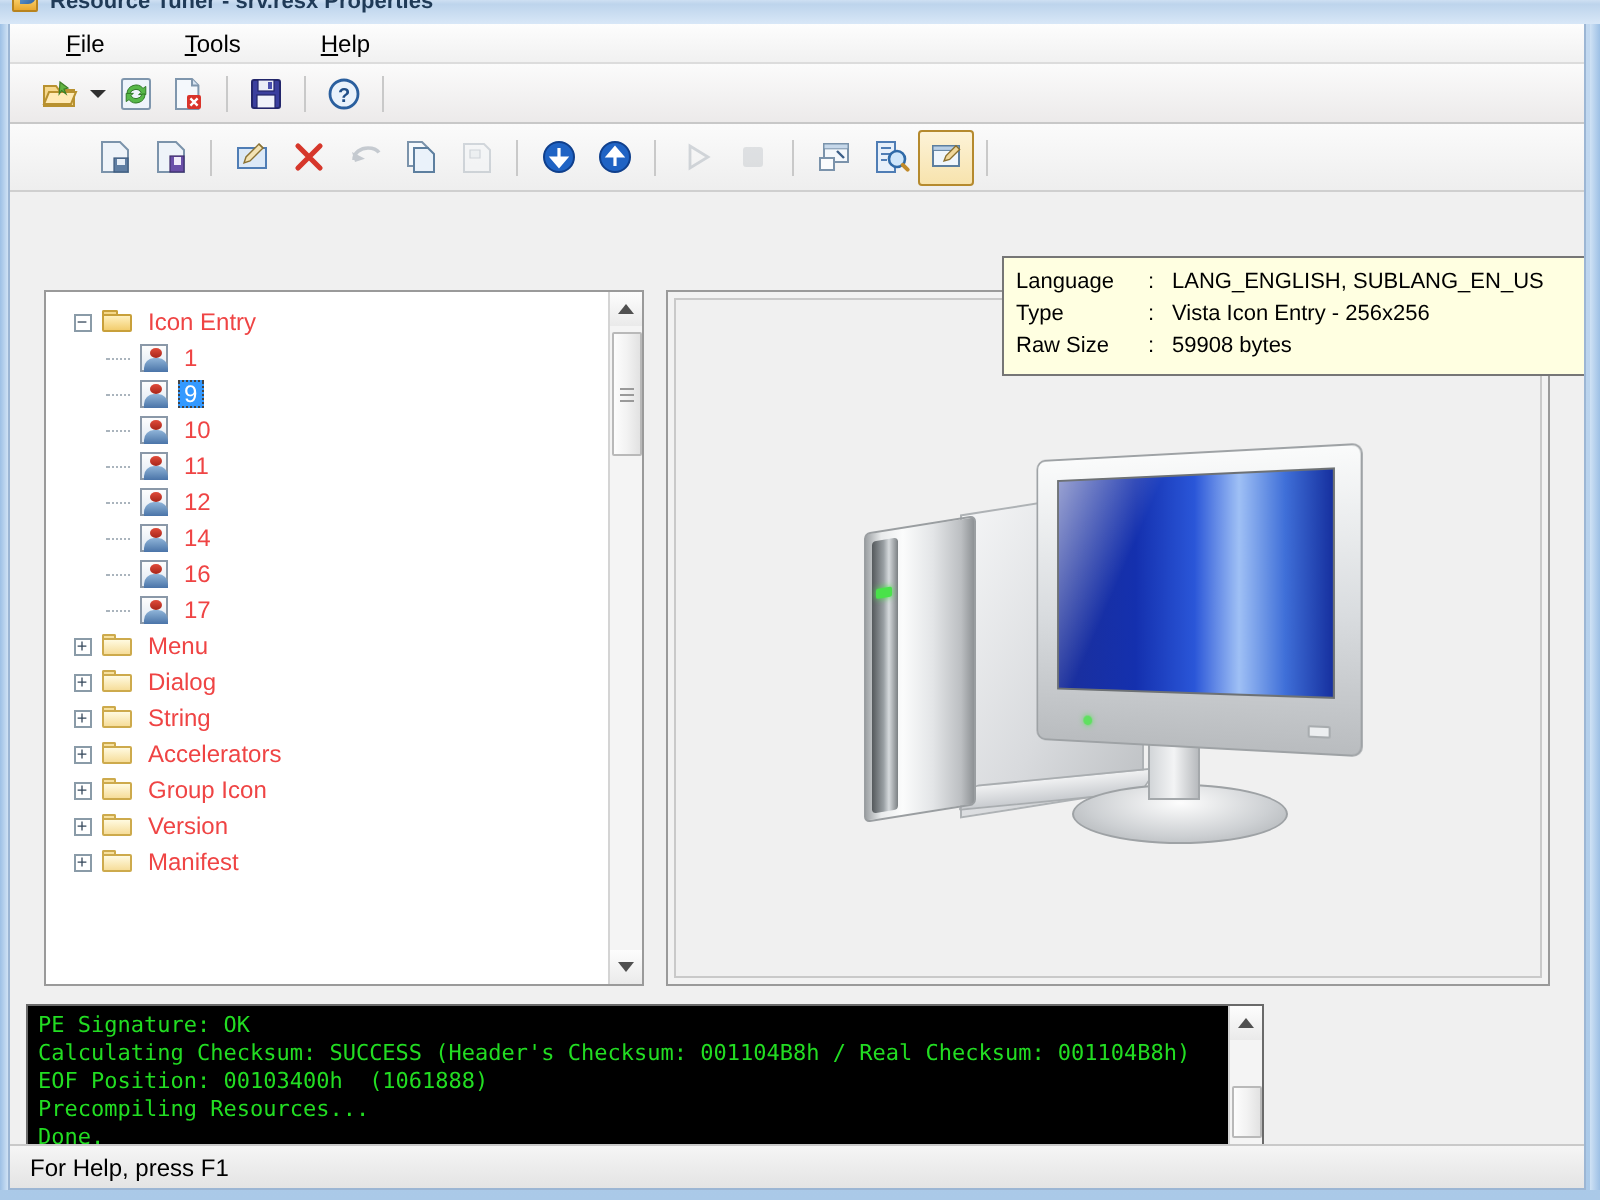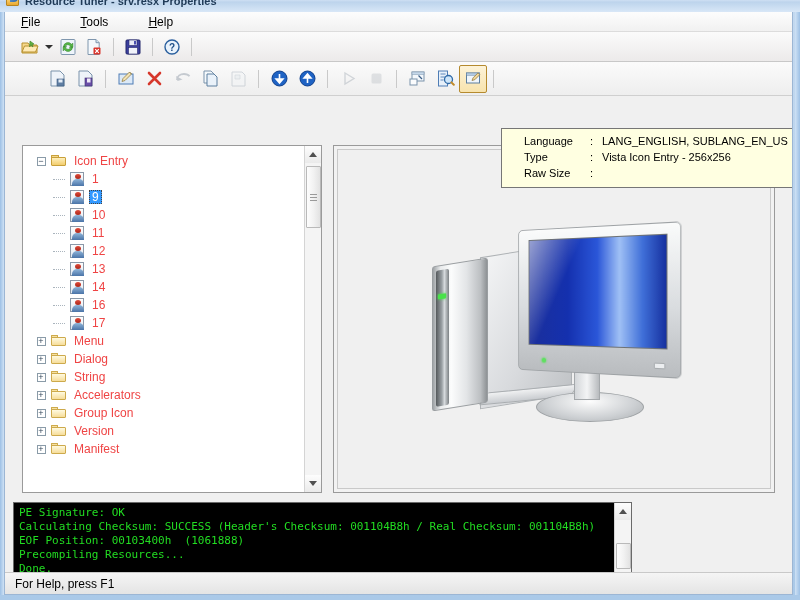--- a/index.html
+++ b/index.html
@@ -54,21 +54,21 @@
     border-top: none;
     overflow: hidden;
   }
 
   
   #menubar {
     height: 20px;
     background: linear-gradient(to bottom,#fdfdfd,#f1f1f1);
     border-bottom: 1px solid #dcdcdc;
     display: flex; align-items: center;
-    padding-left: 14px;
+    padding-left: 26px;
   }
   .menu-item {
     padding: 2px 16px 2px 2px;
     margin-right: 22px;
     font-size: 12px; color: #000;
     cursor: default; white-space: nowrap;
   }
   .mn { text-decoration: underline; }
 
   
@@ -302,21 +302,21 @@
     border:1px solid #a9adb0; border-radius:2px;
     transform: skewX(-34deg) skewY(-6deg);
   }
 
   
   #tooltip {
     position:absolute; left:496px; top:116px;
     width: 295px; height: 60px;
     background:#ffffe1;
     border:1px solid #767676;
-    padding:4px 22px;
+    padding:4px 6px;
     font-size:11px; color:#000;
     z-index: 50;
   }
   .tt-row { display:flex; line-height:16px; white-space:nowrap; }
   .tt-k { width:66px; flex:0 0 auto; }
   .tt-c { width:12px; flex:0 0 auto; }
   .tt-v { flex:1 1 auto; }
 
   
   #console {
@@ -598,33 +598,20 @@
               <span class="tw">
                 <span class="dots"></span>
               </span>
               <span class="ico">
                 <span class="usr">
                   <span class="head"></span>
                   <span class="body"></span>
                 </span>
               </span>
               <span class="tlabel">12</span>
-            </div>
-            <div class="tnode">
-              <span class="indent"></span>
-              <span class="tw">
-                <span class="dots"></span>
-              </span>
-              <span class="ico">
-                <span class="usr">
-                  <span class="head"></span>
-                  <span class="body"></span>
-                </span>
-              </span>
-              <span class="tlabel">13</span>
             </div>
             <div class="tnode">
               <span class="indent"></span>
               <span class="tw">
                 <span class="dots"></span>
               </span>
               <span class="ico">
                 <span class="usr">
                   <span class="head"></span>
                   <span class="body"></span>
@@ -788,20 +775,21 @@
         <span class="tt-v">LANG_ENGLISH, SUBLANG_EN_US</span>
       </div>
       <div class="tt-row">
         <span class="tt-k">Type</span>
         <span class="tt-c">:</span>
         <span class="tt-v">Vista Icon Entry - 256x256</span>
       </div>
       <div class="tt-row">
         <span class="tt-k">Raw Size</span>
         <span class="tt-c">:</span>
+        <span class="tt-v">59908 bytes</span>
       </div>
     </div>
 
     <div id="console">
       <div id="console-text">PE Signature: OK
 Calculating Checksum: SUCCESS (Header's Checksum: 001104B8h / Real Checksum: 001104B8h)
 EOF Position: 00103400h  (1061888)
 Precompiling Resources...
 Done.</div>
       <div class="vsb">

